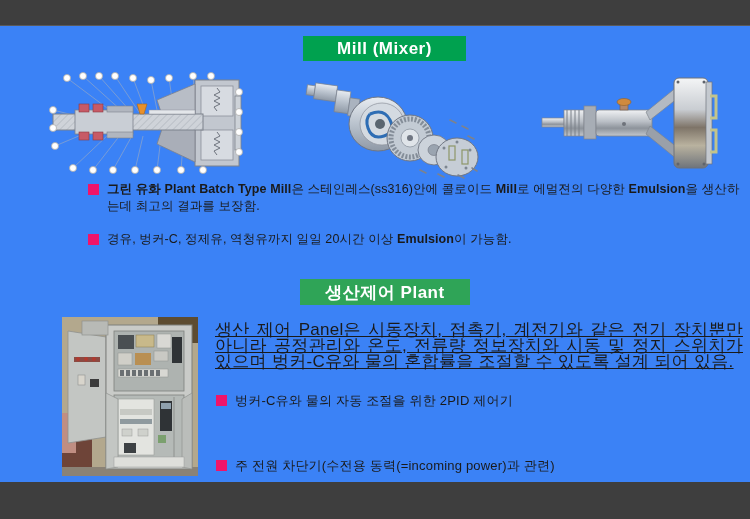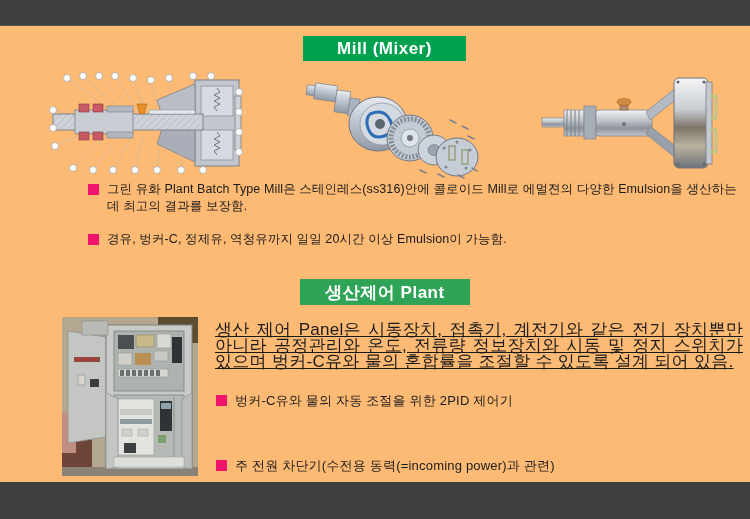--- a/index.html
+++ b/index.html
@@ -1,20 +1,20 @@
 <!DOCTYPE html>
 <html><head>
 <meta charset="utf-8">
 <style>
   * { margin: 0; padding: 0; box-sizing: border-box; }
   html, body { background: #888; }
   .slide {
     position: relative;
     width: 750px; height: 519px;
-    background: #fdba74;
+    background: #3b82f6;
     overflow: hidden;
     font-family: "Liberation Sans", "DejaVu Sans", sans-serif;
     color: #1a1a1a;
     margin: 0 auto;
   }
   .bar { position: absolute; left: 0; width: 750px; background: #3e3e3e; }
   .bar-top { top: 0; height: 26px; border-bottom: 1px solid #5a5a5a; }
   .bar-bottom { top: 482px; height: 37px; }
 
   .banner {
@@ -35,21 +35,21 @@
 
   .bullet-row { position: absolute; display: flex; align-items: flex-start; }
   .bullet-sq {
     flex: 0 0 auto;
     width: 11px; height: 11px; background: #f0146a;
     margin-top: 3px; margin-right: 8px;
   }
   .b-mill-1 { left: 88px; top: 181px; width: 655px; }
   .b-mill-2 { left: 88px; top: 231px; width: 655px; }
   .mill-bullet-text { font-size: 12.5px; line-height: 17px; letter-spacing: 0.1px; }
-  .mill-bullet-text b { font-weight: normal; }
+  .mill-bullet-text b { font-weight: bold; }
 
   .panel-desc {
     position: absolute; left: 215px; top: 322px; width: 528px;
     font-size: 17px; line-height: 16px; text-align: justify; letter-spacing: 0.3px; text-decoration: underline;
   }
   .b-panel-1 { left: 216px; top: 392px; width: 520px; text-align: center; }
   .b-panel-2 { left: 216px; top: 425px; width: 520px; }
   .b-panel-3 { left: 216px; top: 457px; width: 520px; }
   .panel-bullet-text { font-size: 13px; line-height: 17px; letter-spacing: 0.2px; }
 

